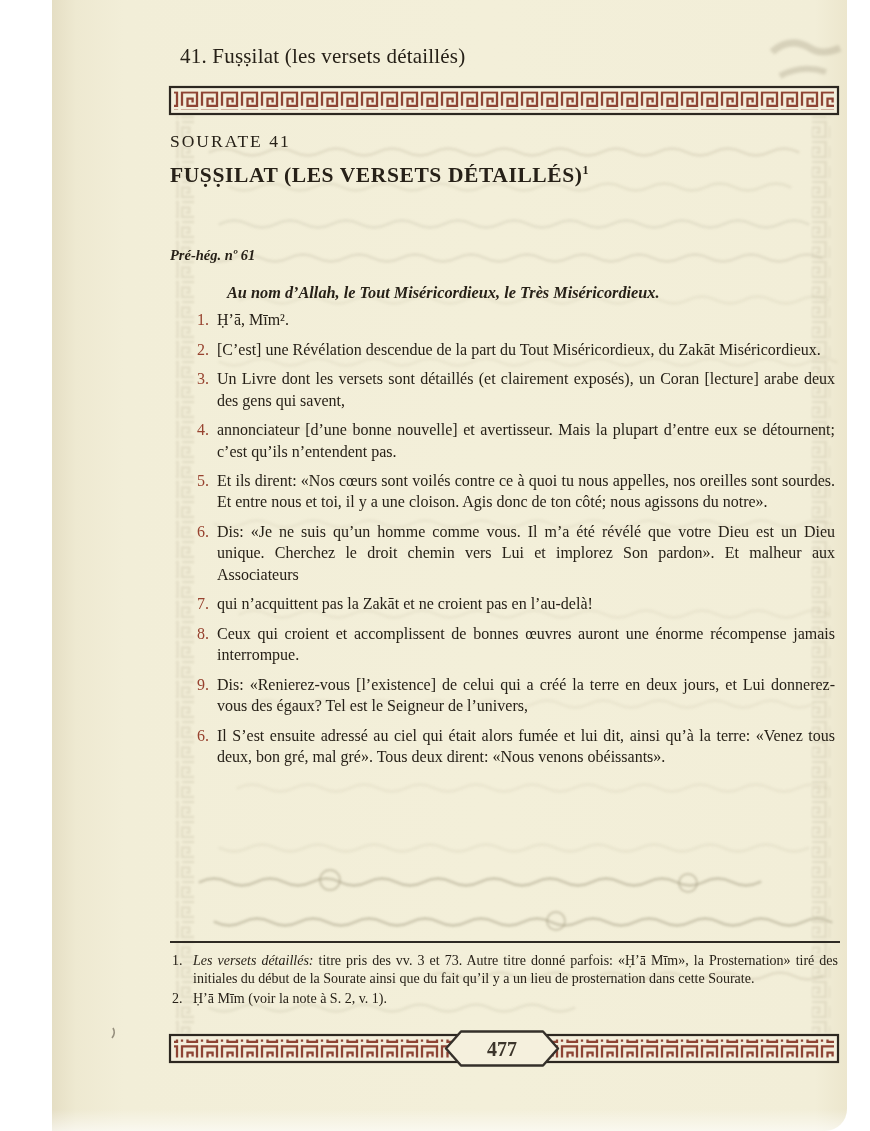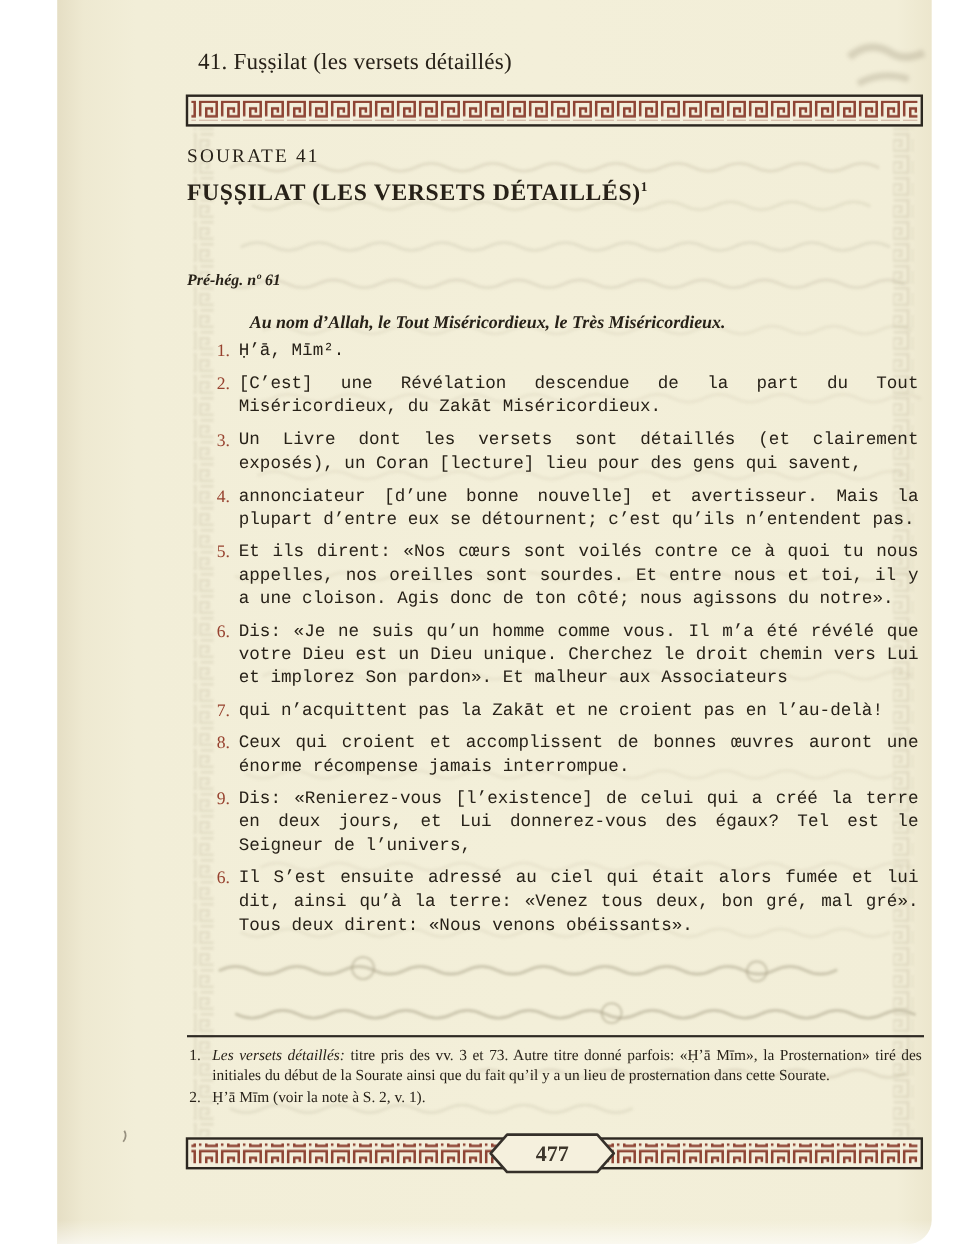--- a/index.html
+++ b/index.html
@@ -21,21 +21,21 @@
   .sura-title sup{font-size:12px;vertical-align:super;line-height:0;}
   .verse-count{top:208px;font-size:14.5px;}
   .period-line{top:228px;font-size:14.5px;font-style:italic;font-weight:bold;margin-top:19px;}
 
   .basmala{position:absolute;left:180px;top:283px;width:656px;
            font-style:italic;font-weight:bold;font-size:16.3px;margin-left:47px;}
 
   .verses{position:absolute;left:183px;top:309px;width:652px;}
   .verse{display:flex;margin-bottom:8.5px;font-size:16px;line-height:21.2px;}
   .vnum{flex:none;width:26px;text-align:right;padding-right:8px;color:#97422f;}
-  .vtext{flex:1;text-align:justify;font-family:Liberation Mono, monospace;}
+  .vtext{flex:1;text-align:justify;}
 
   .footnote-sep{position:absolute;left:170px;top:941px;width:670px;height:2.2px;background:#2e2a23;}
   .footnotes{position:absolute;left:172px;top:952px;width:666px;font-size:14px;line-height:18.2px;}
   .fn{display:flex;margin-bottom:2px;}
   .fn-num{flex:none;width:21px;}
   .fn-text{flex:1;text-align:justify;}
   .fn-lead{font-style:italic;}
 </style>
 </head>
 <body>
@@ -129,21 +129,21 @@
       <span class="vtext">Ḥ’ā, Mīm².</span>
     </div>
 
     <div class="verse">
       <span class="vnum">2.</span>
       <span class="vtext">[C’est] une Révélation descendue de la part du Tout Miséricordieux, du Zakāt Miséricordieux.</span>
     </div>
 
     <div class="verse">
       <span class="vnum">3.</span>
-      <span class="vtext">Un Livre dont les versets sont détaillés (et clairement exposés), un Coran [lecture] lieu pour des gens qui savent,</span>
+      <span class="vtext">Un Livre dont les versets sont détaillés (et clairement exposés), un Coran [lecture] arabe deux des gens qui savent,</span>
     </div>
 
     <div class="verse">
       <span class="vnum">4.</span>
       <span class="vtext">annonciateur [d’une bonne nouvelle] et avertisseur. Mais la plupart d’entre eux se détournent; c’est qu’ils n’entendent pas.</span>
     </div>
 
     <div class="verse">
       <span class="vnum">5.</span>
       <span class="vtext">Et ils dirent: «Nos cœurs sont voilés contre ce à quoi tu nous appelles, nos oreilles sont sourdes. Et entre nous et toi, il y a une cloison. Agis donc de ton côté; nous agissons du notre».</span>

